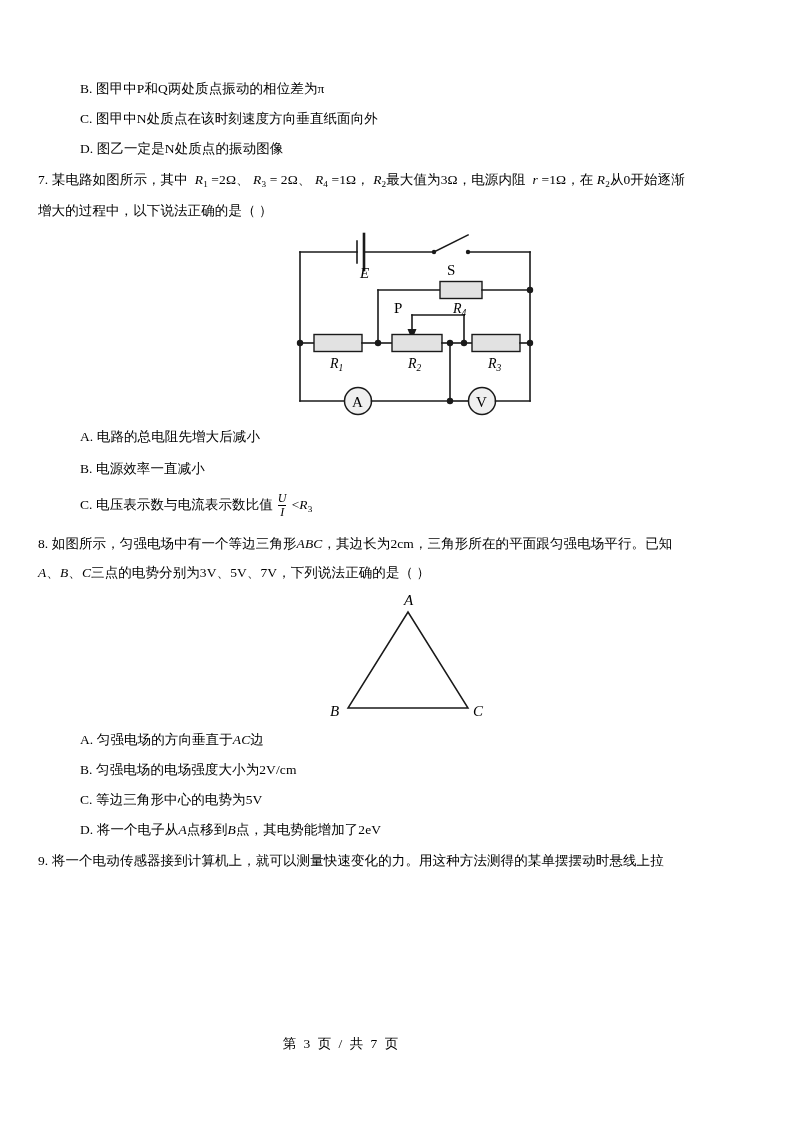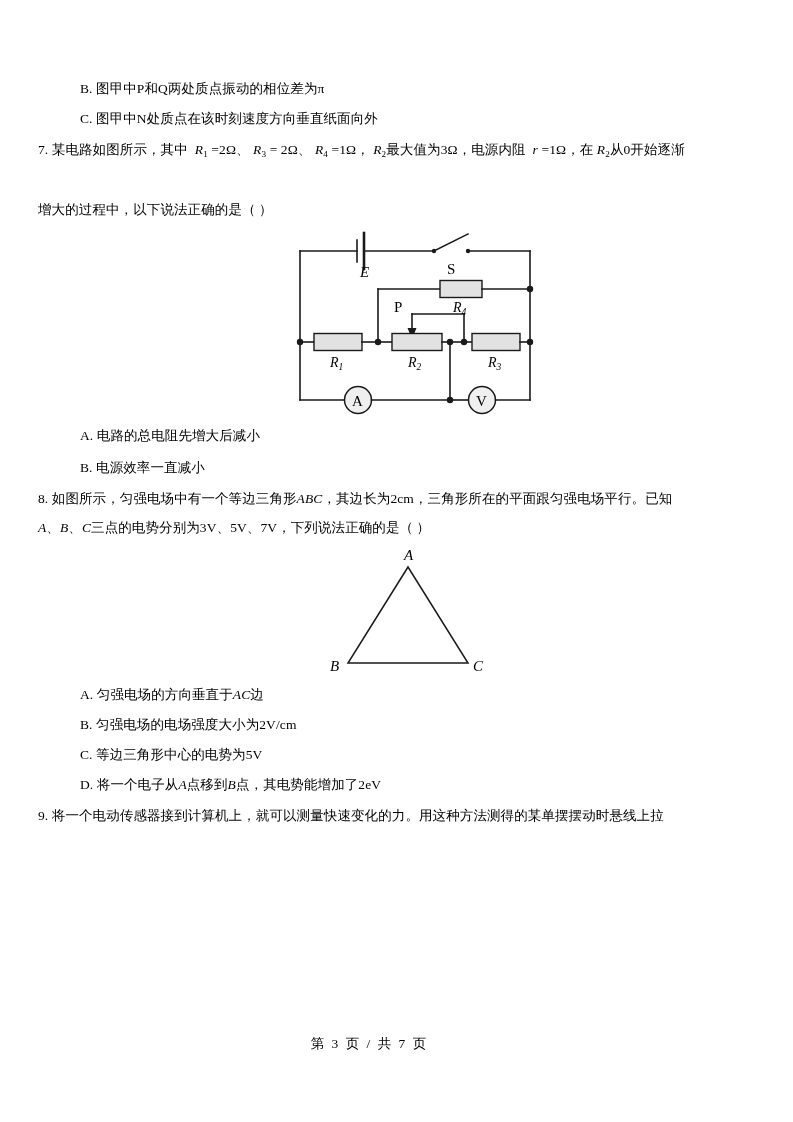--- a/index.html
+++ b/index.html
@@ -84,52 +84,54 @@
   
   .footer {
     position: absolute;
     left: 0;
     top: 1035px;
     width: 683px;
     text-align: center;
     font-size: 13.5px;
     letter-spacing: 2px;
     font-family: "Liberation Serif", serif;
-    margin-left: 28px;
   }
 </style>
 </head>
 <body>
 
 <div class="page">
   <div class="content">
 
     <div class="opt-row">
       <div class="opt">B. 图甲中P和Q两处质点振动的相位差为π</div>
     </div>
     <div class="opt-row">
       <div class="opt">C. 图甲中N处质点在该时刻速度方向垂直纸面向外</div>
+    </div>
+    <div class="opt-row">
+      <div class="opt">D. 图乙一定是N处质点的振动图像</div>
     </div>
 
     <div class="q-row" style="height:34px;">
       <div class="qline">
         <span>7. 某电路如图所示，其中</span>
         <span class="it">&nbsp;<span>R</span><span class="sub-n">1</span></span>
         <span>=2Ω、</span>
         <span class="it"><span>R</span><span class="sub-n">3</span></span>
         <span>= 2Ω、</span>
         <span class="it"><span>R</span><span class="sub-n">4</span></span>
         <span>=1Ω，</span>
         <span class="it"><span>R</span><span class="sub-n">2</span></span><span>最大值为3Ω，电源内阻</span>
         <span class="it">&nbsp;<span>r</span></span>
         <span>=1Ω，在</span>
         <span class="it"><span>R</span><span class="sub-n">2</span></span><span>从0开始逐渐</span>
       </div>
     </div>
-    <div class="q-row" style="height:26px;margin-top:29px;">
+    <div class="q-row" style="height:26px;">
       <div class="qline">增大的过程中，以下说法正确的是（    ）</div>
     </div>
 
     <div class="fig-circuit">
       <svg width="270" height="190" viewBox="0 0 270 190">
         <g stroke="#1a1a1a" stroke-width="1.6" fill="none" stroke-linecap="square">
 
           <path d="M18,22 L75,22"></path>
 
           <path d="M75,11 L75,33" stroke-width="1.6"></path>
@@ -197,20 +199,28 @@
         <text x="194" y="177" font-family="Liberation Serif, serif" font-size="15" fill="#000">V</text>
       </svg>
     </div>
 
     <div class="opt-row" style="height:33px;">
       <div class="opt">A. 电路的总电阻先增大后减小</div>
     </div>
     <div class="opt-row" style="height:31px;align-items:center;">
       <div class="opt">B. 电源效率一直减小</div>
     </div>
+    <div class="opt-row tall">
+      <div class="opt">
+        <span>C. 电压表示数与电流表示数比值</span><span class="frac">
+            <span class="num">U</span>
+            <span class="den">I</span>
+          </span><span>&lt;</span><span class="it"><span>R</span><span class="sub-n">3</span></span>
+      </div>
+    </div>
 
     <div class="q-row" style="height:31px;">
       <div class="qline">
         <span>8. 如图所示，匀强电场中有一个等边三角形</span><span class="it">ABC</span><span>，其边长为2cm，三角形所在的平面跟匀强电场平行。已知</span>
       </div>
     </div>
     <div class="q-row" style="height:27px;">
       <div class="qline">
         <span class="it">A</span><span>、</span><span class="it">B</span><span>、</span><span class="it">C</span><span>三点的电势分别为3V、5V、7V，下列说法正确的是（    ）</span>
       </div>

